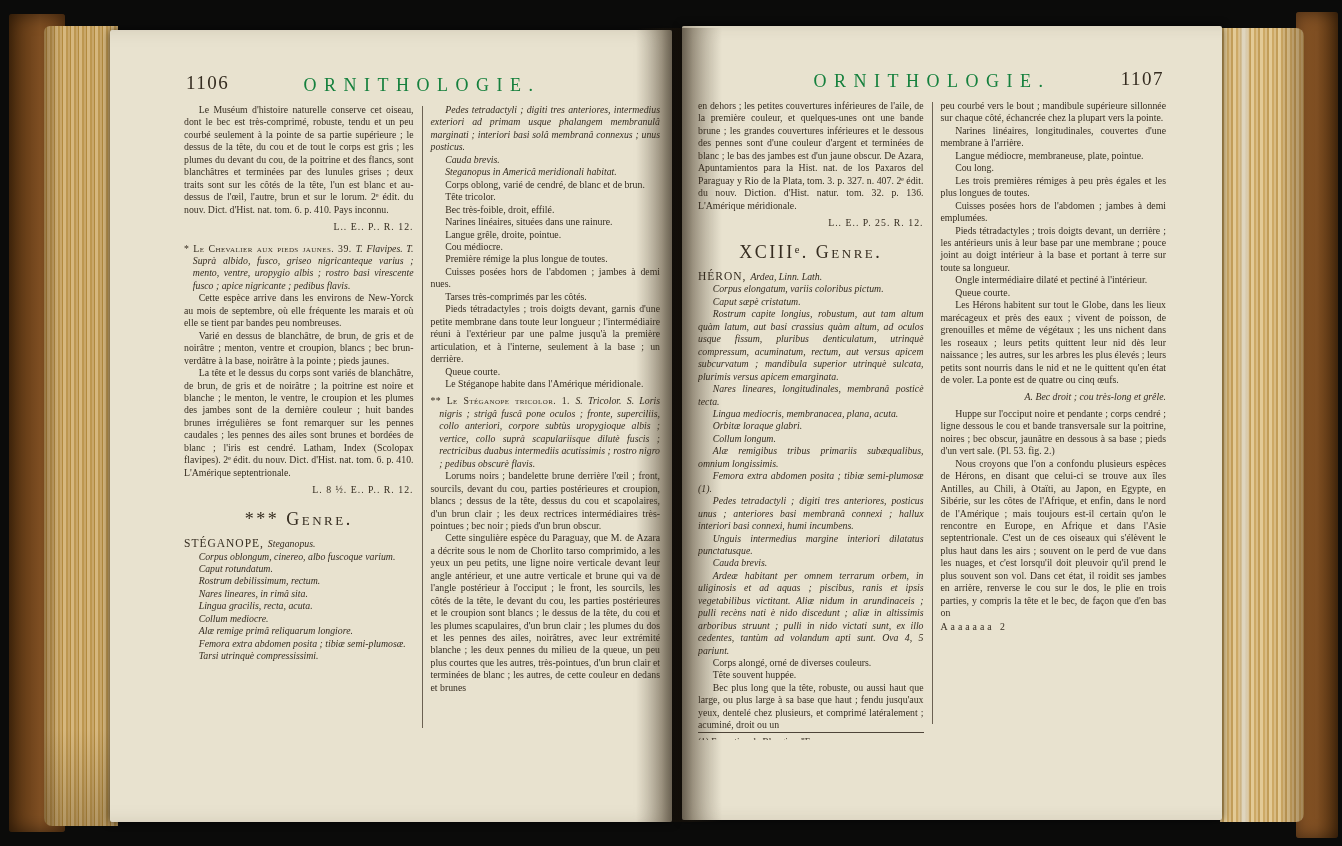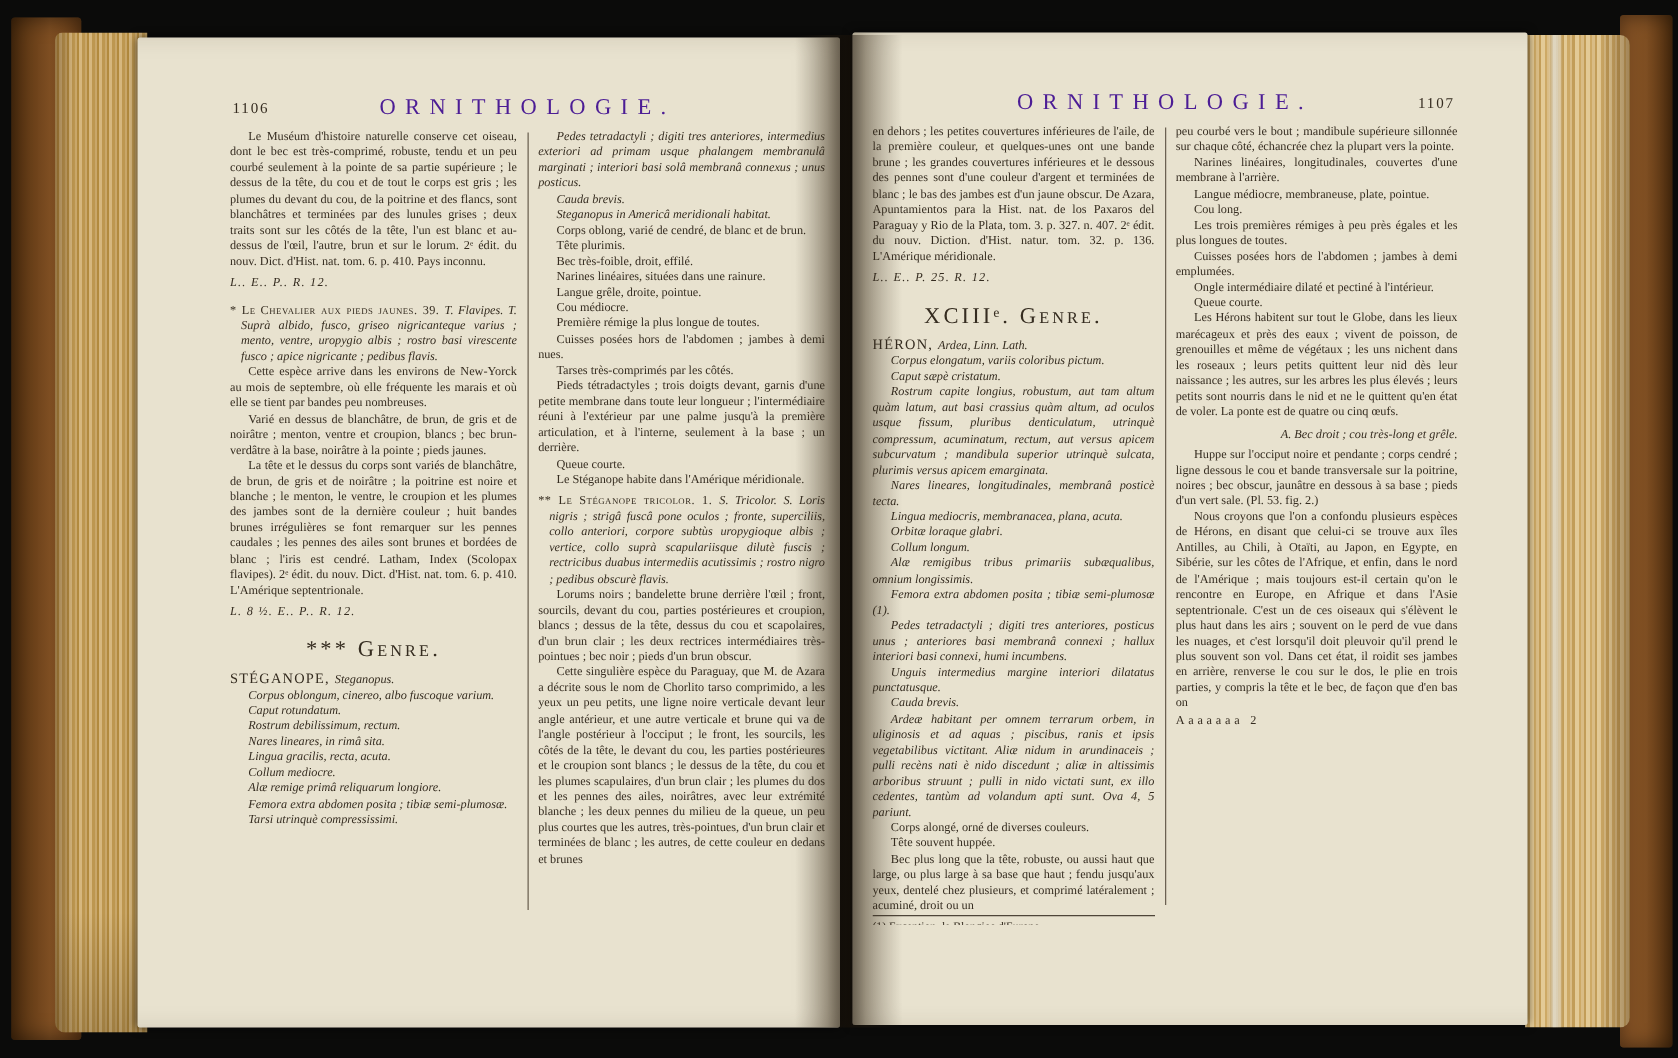--- a/index.html
+++ b/index.html
@@ -71,40 +71,40 @@
     position:absolute; left:636px; top:28px; width:86px; height:794px; z-index:4;
     pointer-events:none;
     background:linear-gradient(90deg, rgba(0,0,0,0) 0%, rgba(48,36,20,.28) 30%,
       rgba(26,18,9,.55) 49%, rgba(48,36,20,.3) 66%, rgba(0,0,0,0) 100%);
   }
 
   
   .pagehead{position:relative; height:42px; margin-bottom:8px;}
   .runtitle{
     position:absolute; left:0; right:0; bottom:0; text-align:center;
-    font-size:18px; letter-spacing:7.5px; color:#4c1d95;
-  }
-  .pageno{position:absolute; bottom:2px; font-size:12px; letter-spacing:1.5px;}
+    font-size:18px; letter-spacing:7.5px; color:#15803d;
+  }
+  .pageno{position:absolute; bottom:2px; font-size:19px; letter-spacing:1.5px;}
   .pageno.pn-left{left:2px;}
   .pageno.pn-right{right:2px;}
 
   
   .cols{display:flex; height:640px; overflow:hidden;}
   .col{
     flex:1; display:flex; flex-direction:column;
     font-size:9.8px; line-height:12.45px; text-align:justify;
   }
   .divider{width:1px; background:var(--rule); margin:2px 8px 0 8px; height:622px;}
 
   
   .blk{margin:0;}
   .p{text-indent:1.5em;}
   .cont{text-indent:0;}
   .i{font-style:italic; text-indent:1.5em;}
-  .c{text-align:left; text-indent:0; margin:5px 0 4px; letter-spacing:1px;font-style:italic;}
+  .c{text-align:right; text-indent:0; margin:5px 0 4px; letter-spacing:1px;}
   .ci{text-align:right; font-style:italic; text-indent:0; margin:5px 0 4px;}
   .g{text-align:center; text-indent:0; margin:12px 0 10px;
      font-variant:small-caps; font-size:18px; letter-spacing:2.5px;}
   .sp{text-indent:-0.9em; padding-left:0.9em; margin-top:5px;}
   .sp .lead{font-variant:small-caps; letter-spacing:.4px;font-family:Liberation Serif, serif;}
   .sp .rest{font-style:italic;}
   .gen{text-indent:0; margin-top:2px;}
   .gen .lead{font-size:11.5px; letter-spacing:1px;}
   .gen .rest{font-style:italic;}
   .fnrule{border-top:1px solid #4e4539; margin-top:auto; margin-bottom:3px;}
@@ -144,21 +144,21 @@
           <p class="blk i">Alæ remige primâ reliquarum longiore.</p>
           <p class="blk i">Femora extra abdomen posita ; tibiæ semi-plumosæ.</p>
           <p class="blk i">Tarsi utrinquè compressissimi.</p>
         </div>
       <div class="divider"></div>
       <div class="col">
           <p class="blk i">Pedes tetradactyli ; digiti tres anteriores, intermedius exteriori ad primam usque phalangem membranulâ marginati ; interiori basi solâ membranâ connexus ; unus posticus.</p>
           <p class="blk i">Cauda brevis.</p>
           <p class="blk i">Steganopus in Americâ meridionali habitat.</p>
           <p class="blk p">Corps oblong, varié de cendré, de blanc et de brun.</p>
-          <p class="blk p">Tête plurimis.</p>
+          <p class="blk p">Tête tricolor.</p>
           <p class="blk p">Bec très-foible, droit, effilé.</p>
           <p class="blk p">Narines linéaires, situées dans une rainure.</p>
           <p class="blk p">Langue grêle, droite, pointue.</p>
           <p class="blk p">Cou médiocre.</p>
           <p class="blk p">Première rémige la plus longue de toutes.</p>
           <p class="blk p">Cuisses posées hors de l'abdomen ; jambes à demi nues.</p>
           <p class="blk p">Tarses très-comprimés par les côtés.</p>
           <p class="blk p">Pieds tétradactyles ; trois doigts devant, garnis d'une petite membrane dans toute leur longueur ; l'intermédiaire réuni à l'extérieur par une palme jusqu'à la première articulation, et à l'interne, seulement à la base ; un derrière.</p>
           <p class="blk p">Queue courte.</p>
           <p class="blk p">Le Stéganope habite dans l'Amérique méridionale.</p>
@@ -200,20 +200,21 @@
           <p class="blk fn">(1) Exception, le Blongios d'Europe.</p>
         </div>
       <div class="divider"></div>
       <div class="col">
           <p class="blk cont">peu courbé vers le bout ; mandibule supérieure sillonnée sur chaque côté, échancrée chez la plupart vers la pointe.</p>
           <p class="blk p">Narines linéaires, longitudinales, couvertes d'une membrane à l'arrière.</p>
           <p class="blk p">Langue médiocre, membraneuse, plate, pointue.</p>
           <p class="blk p">Cou long.</p>
           <p class="blk p">Les trois premières rémiges à peu près égales et les plus longues de toutes.</p>
           <p class="blk p">Cuisses posées hors de l'abdomen ; jambes à demi emplumées.</p>
+          <p class="blk p">Pieds tétradactyles ; trois doigts devant, un derrière ; les antérieurs unis à leur base par une membrane ; pouce joint au doigt intérieur à la base et portant à terre sur toute sa longueur.</p>
           <p class="blk p">Ongle intermédiaire dilaté et pectiné à l'intérieur.</p>
           <p class="blk p">Queue courte.</p>
           <p class="blk p">Les Hérons habitent sur tout le Globe, dans les lieux marécageux et près des eaux ; vivent de poisson, de grenouilles et même de végétaux ; les uns nichent dans les roseaux ; leurs petits quittent leur nid dès leur naissance ; les autres, sur les arbres les plus élevés ; leurs petits sont nourris dans le nid et ne le quittent qu'en état de voler. La ponte est de quatre ou cinq œufs.</p>
           <p class="blk ci">A. Bec droit ; cou très-long et grêle.</p>
           <p class="blk p">Huppe sur l'occiput noire et pendante ; corps cendré ; ligne dessous le cou et bande transversale sur la poitrine, noires ; bec obscur, jaunâtre en dessous à sa base ; pieds d'un vert sale. (Pl. 53. fig. 2.)</p>
           <p class="blk p">Nous croyons que l'on a confondu plusieurs espèces de Hérons, en disant que celui-ci se trouve aux îles Antilles, au Chili, à Otaïti, au Japon, en Egypte, en Sibérie, sur les côtes de l'Afrique, et enfin, dans le nord de l'Amérique ; mais toujours est-il certain qu'on le rencontre en Europe, en Afrique et dans l'Asie septentrionale. C'est un de ces oiseaux qui s'élèvent le plus haut dans les airs ; souvent on le perd de vue dans les nuages, et c'est lorsqu'il doit pleuvoir qu'il prend le plus souvent son vol. Dans cet état, il roidit ses jambes en arrière, renverse le cou sur le dos, le plie en trois parties, y compris la tête et le bec, de façon que d'en bas on</p>
           <p class="blk sig">Aaaaaaa 2</p>
         </div>
     </div>
   </div>

